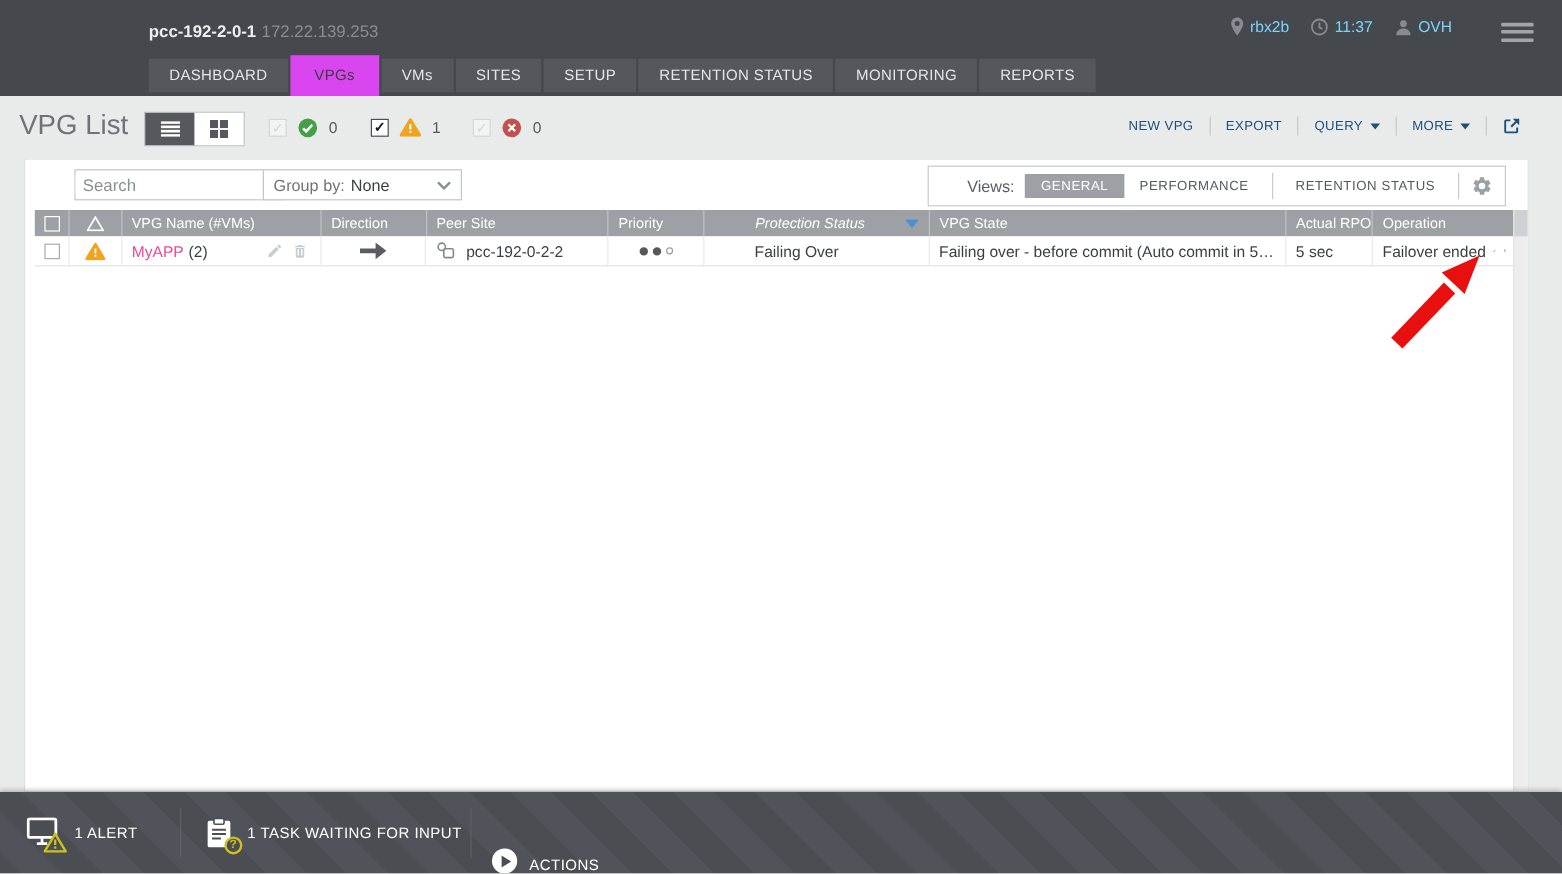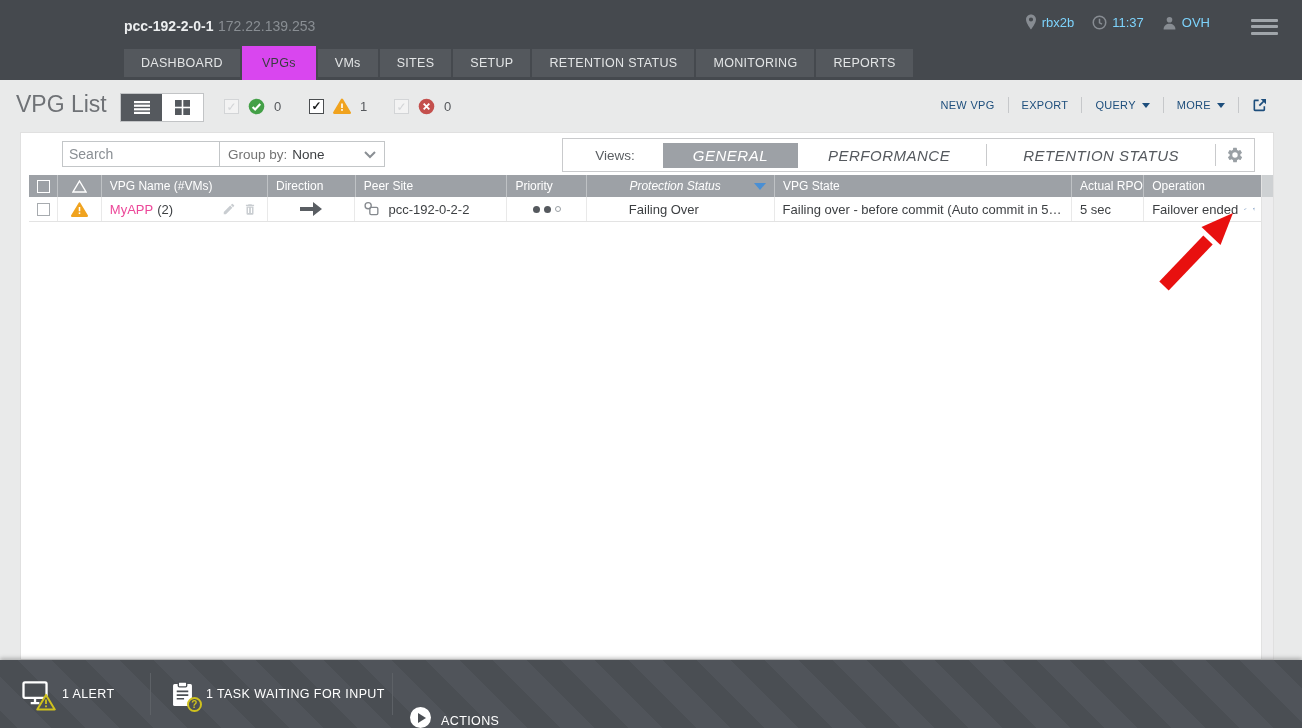--- a/index.html
+++ b/index.html
@@ -53,22 +53,22 @@
   .search-box input::placeholder { color:#8a8f94; }
   .search-box .mag { margin-right:6px; }
   .groupby { position:absolute; left:198px; top:8px; width:166px; height:26px; border:1px solid #c3c6c8;
              display:flex; align-items:center; padding:0 8px; font-size:13.5px; cursor:pointer; background:#fff; }
   .groupby .lbl { color:#737373; margin-right:5px; }
   .groupby .val { color:#3c3f42; }
   .groupby .chev { margin-left:auto; }
 
   .views-box { position:absolute; right:18px; top:5px; height:34px; border:1px solid #c9cacc; background:#fff;
                display:flex; align-items:center; padding-left:32px; }
-  .views-lbl { color:#5a5e62; font-size:13.5px; margin-right:28px; }
-  .view-item { font-size:15px; letter-spacing:.5px; color:#55595e; padding:4px 30px; cursor:pointer; white-space:nowrap;font-style:italic; }
+  .views-lbl { color:#5a5e62; font-size:13.5px; margin-right:9px; }
+  .view-item { font-size:11px; letter-spacing:.5px; color:#55595e; padding:4px 13px; cursor:pointer; white-space:nowrap; }
   .view-item.active { background:#9da1a6; color:#fff; }
   .views-div { width:1px; height:22px; background:#c9cacc; margin:0 6px; }
   .gear-wrap { padding:0 10px 0 4px; display:flex; align-items:center; cursor:pointer; }
 
   
   .tbl { position:absolute; left:8px; top:42px; width:1234px; }
   .tbl-head { display:flex; height:22px; background:#9da1a6; color:#fff; font-size:12px; }
   .th { display:flex; align-items:center; padding:0 8px; border-right:1px solid rgba(255,255,255,.35);
         white-space:nowrap; overflow:hidden; }
   .th.center { justify-content:center; padding:0; }

